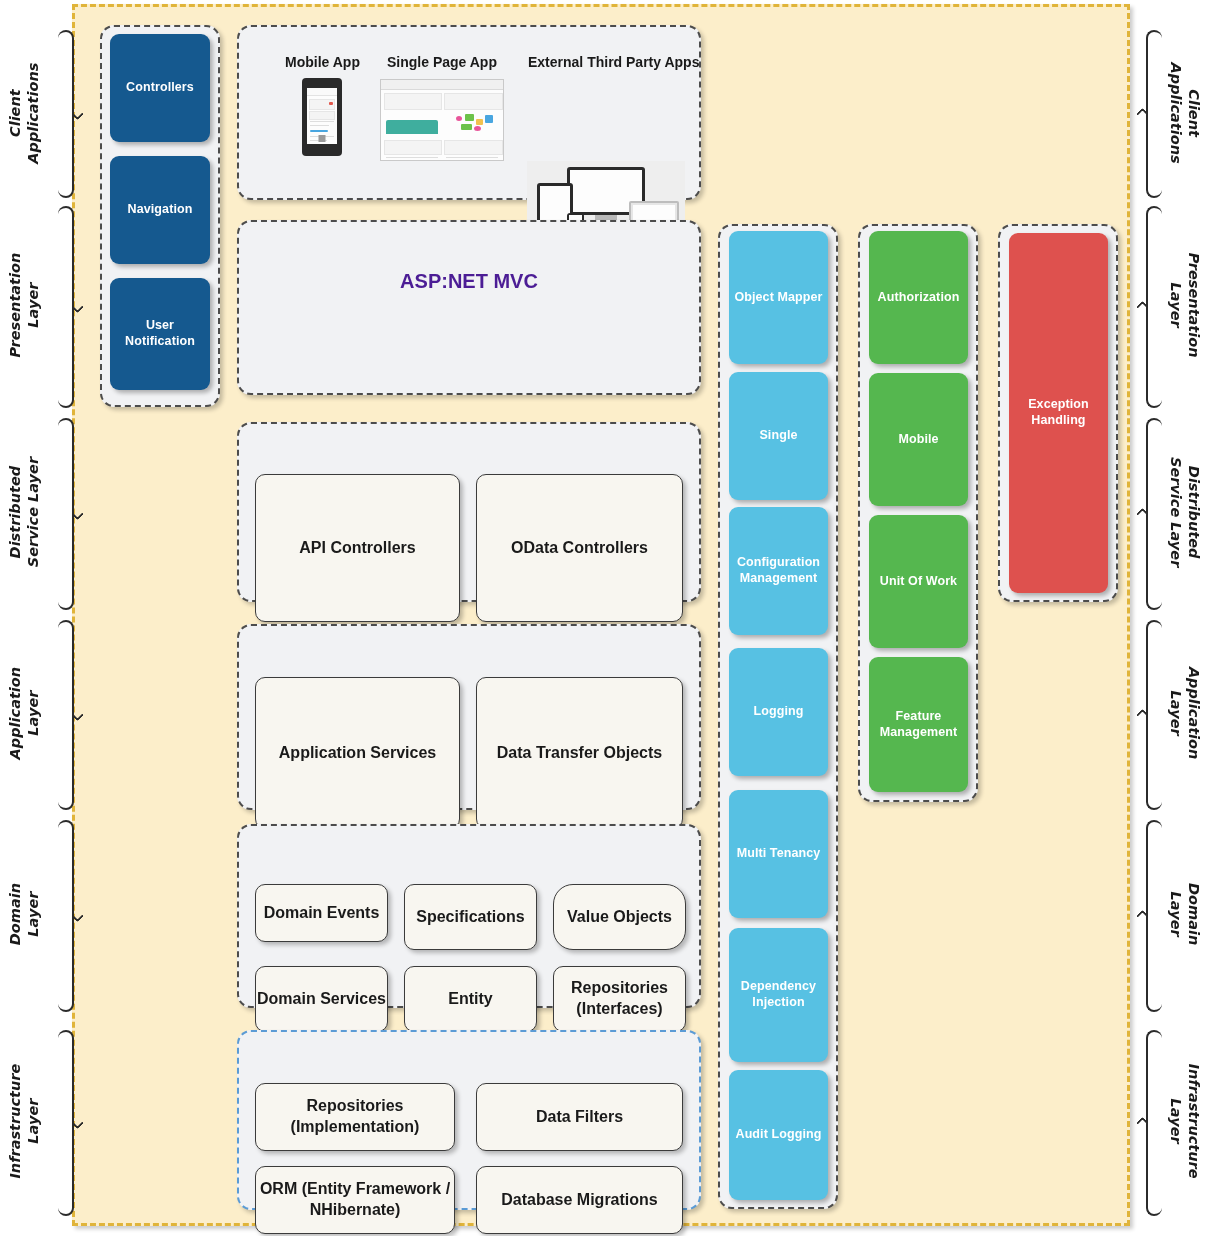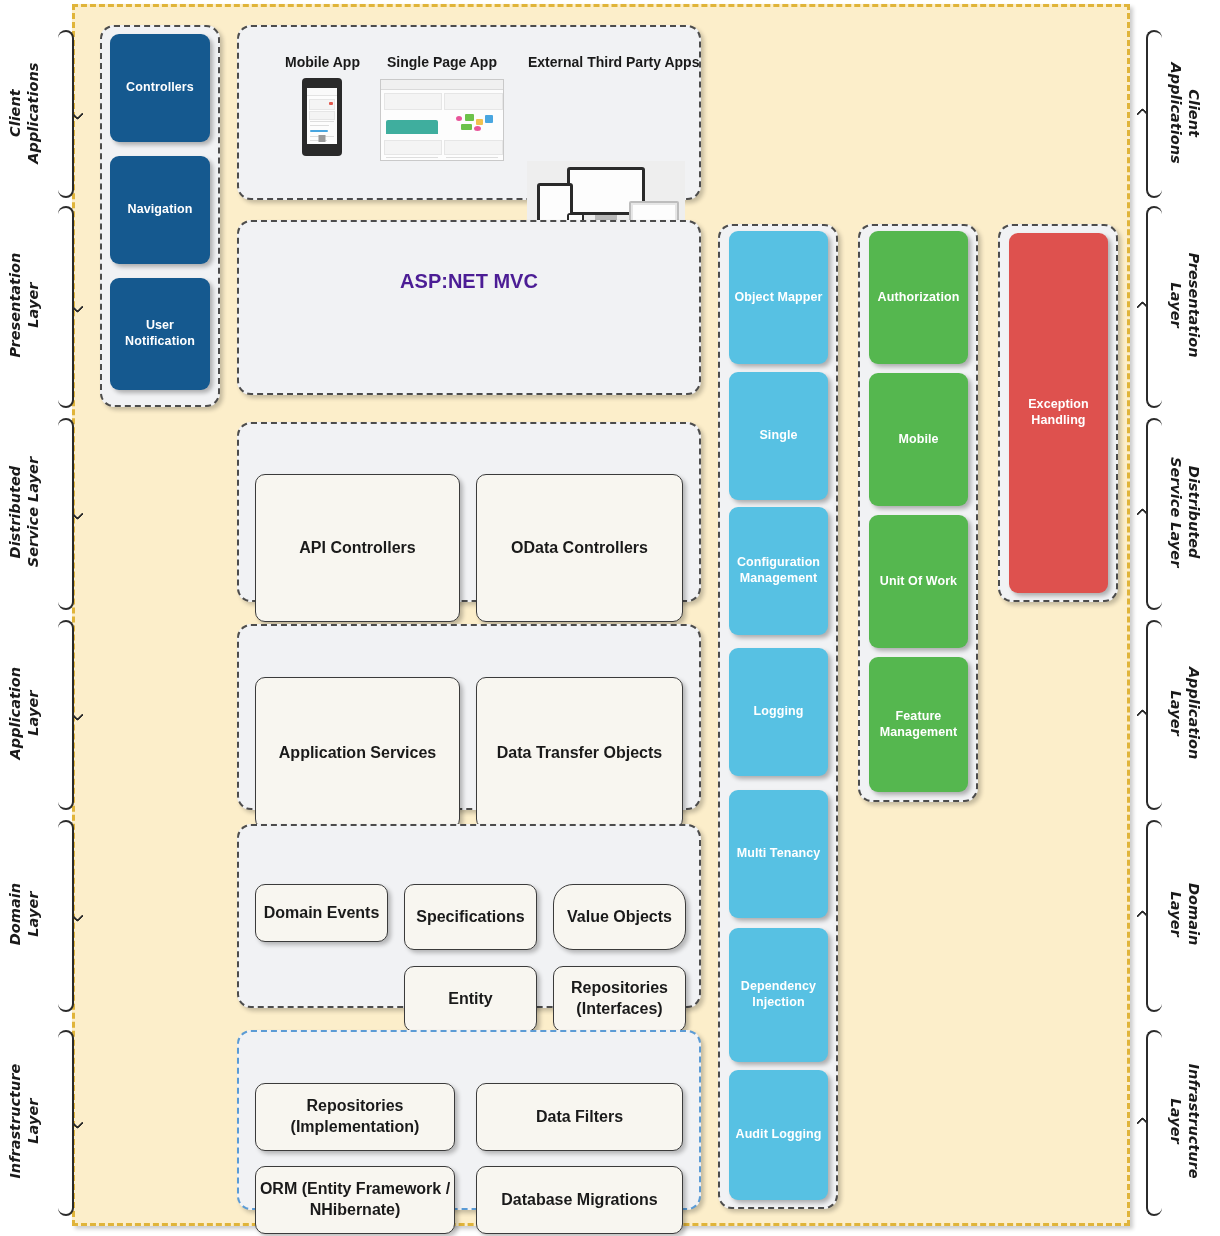--- a/index.html
+++ b/index.html
@@ -382,20 +382,21 @@
   <div class="card" style="left:476px;top:438px;width:207px;height:148px;">OData Controllers</div>
 
   <div class="group" style="left:237px;top:624px;width:464px;height:186px;"></div>
   <div class="card" style="left:255px;top:641px;width:205px;height:152px;">Application Services</div>
   <div class="card" style="left:476px;top:641px;width:207px;height:152px;">Data Transfer Objects</div>
 
   <div class="group" style="left:237px;top:824px;width:464px;height:184px;"></div>
   <div class="card" style="left:255px;top:848px;width:133px;height:58px;">Domain Events</div>
   <div class="card" style="left:404px;top:848px;width:133px;height:66px;">Specifications</div>
   <div class="card" style="left:553px;top:848px;width:133px;height:66px;border-radius:20px;">Value Objects</div>
+  <div class="card" style="left:255px;top:930px;width:133px;height:66px;">Domain Services</div>
   <div class="card" style="left:404px;top:930px;width:133px;height:66px;">Entity</div>
   <div class="card" style="left:553px;top:930px;width:133px;height:66px;">Repositories
 (Interfaces)</div>
 
   <div class="group blue-dash" style="left:237px;top:1030px;width:464px;height:180px;"></div>
   <div class="card" style="left:255px;top:1047px;width:200px;height:68px;">Repositories (Implementation)</div>
   <div class="card" style="left:476px;top:1047px;width:207px;height:68px;text-align:center;">Data Filters</div>
   <div class="card" style="left:255px;top:1130px;width:200px;height:68px;">ORM (Entity Framework /
 NHibernate)</div>
   <div class="card" style="left:476px;top:1130px;width:207px;height:68px;">Database Migrations</div>

